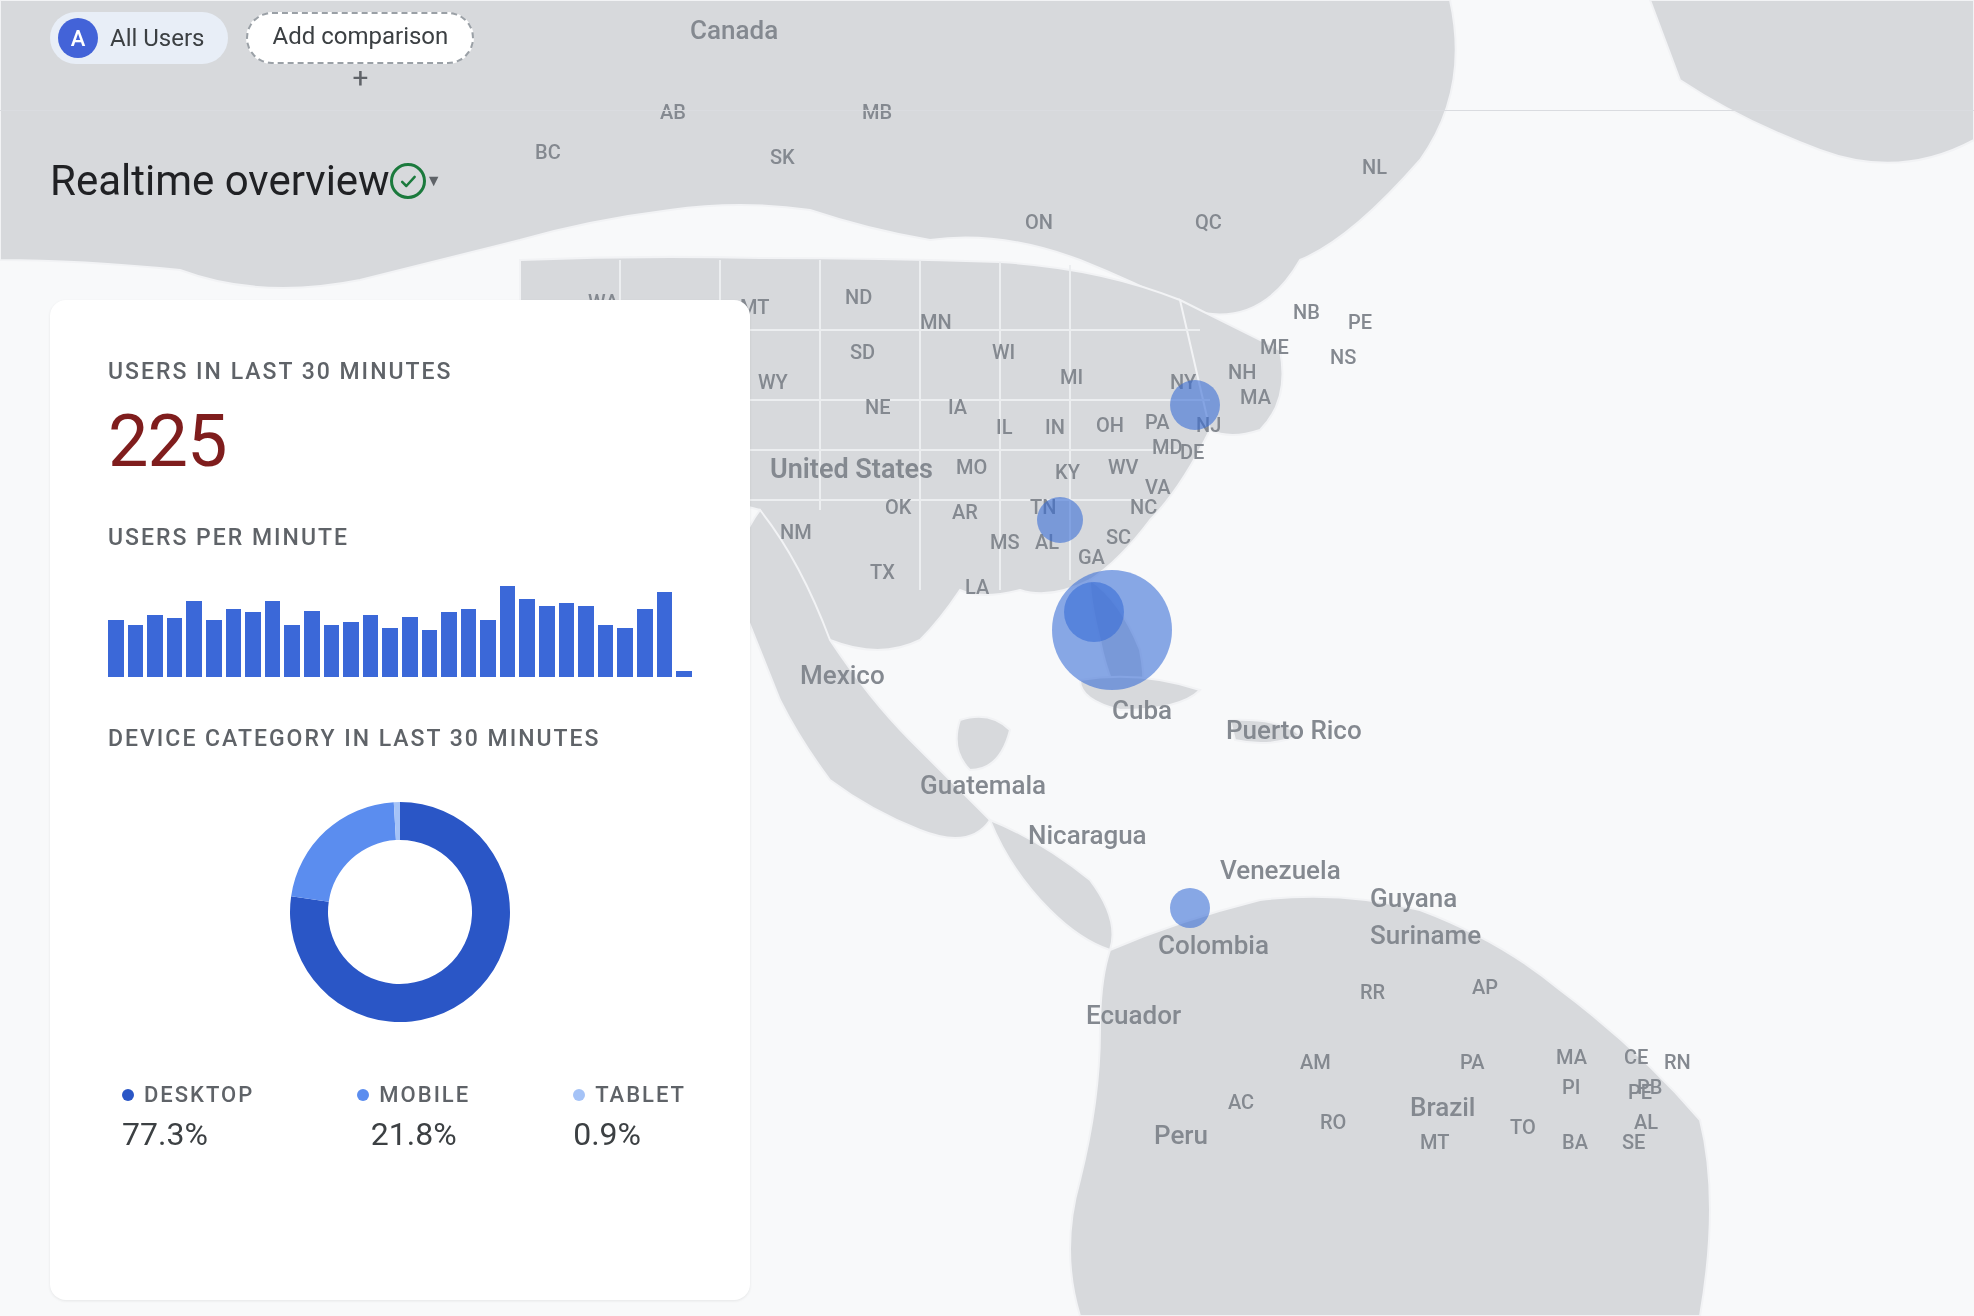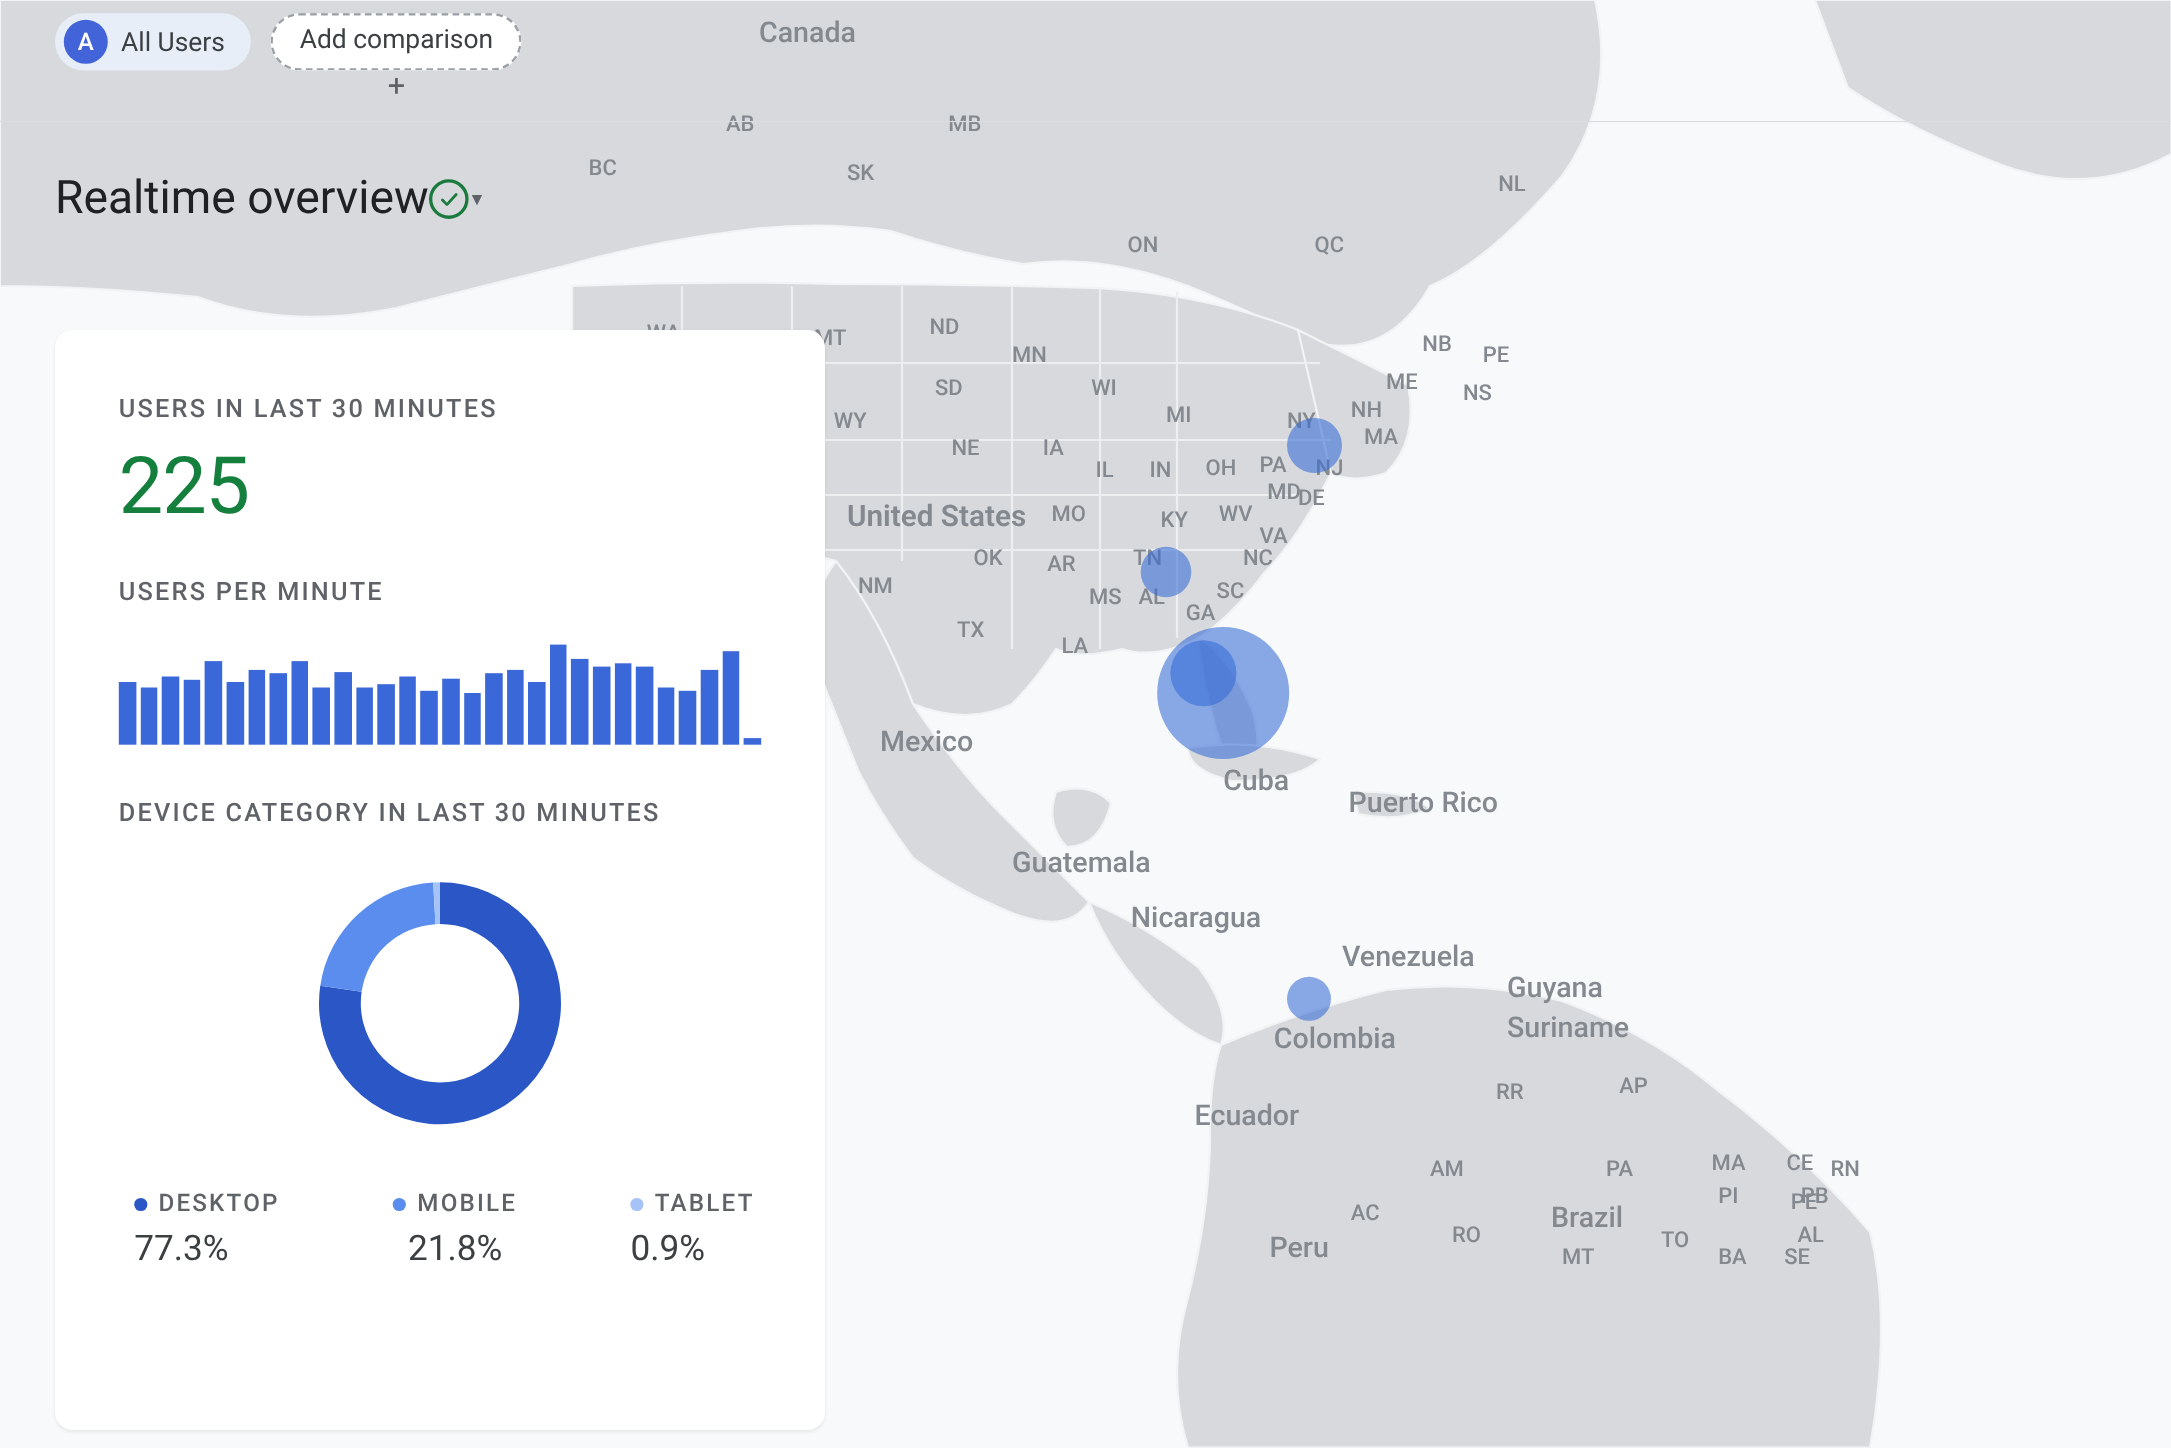--- a/index.html
+++ b/index.html
@@ -118,21 +118,21 @@
     }
     .section-label {
       font-size: 23px;
       letter-spacing: 2px;
       color: #5f6368;
       font-weight: 500;
     }
     .big-number {
       font-size: 72px;
       font-weight: 400;
-      color: #15803d;
+      color: #7f1d1d;
       margin-top: 14px;
       letter-spacing: -1px;
     }
     .subsection-label {
       font-size: 23px;
       letter-spacing: 2px;
       color: #5f6368;
       font-weight: 500;
       margin-top: 40px;
     }

